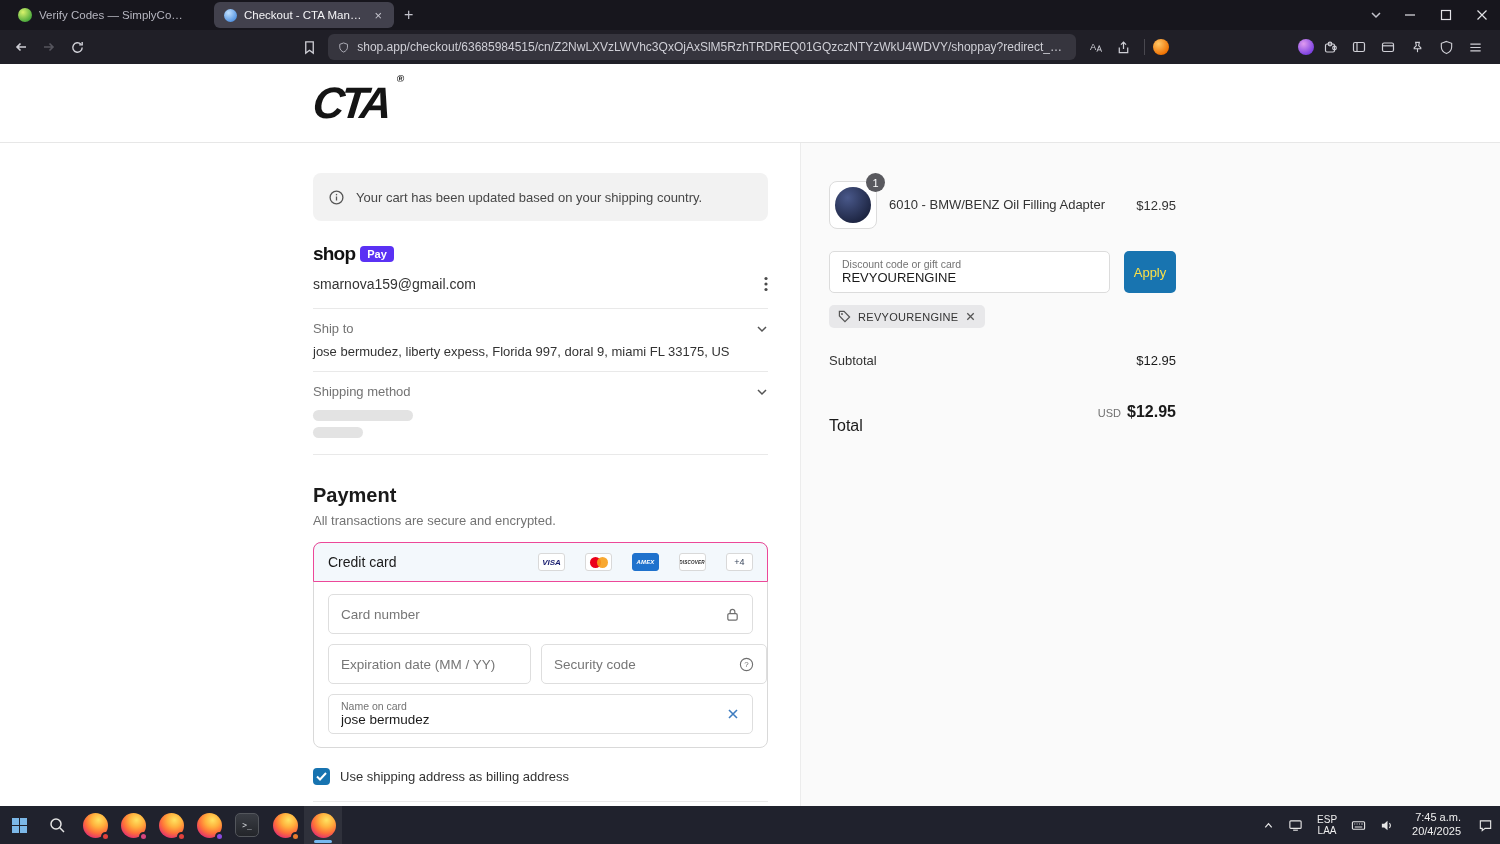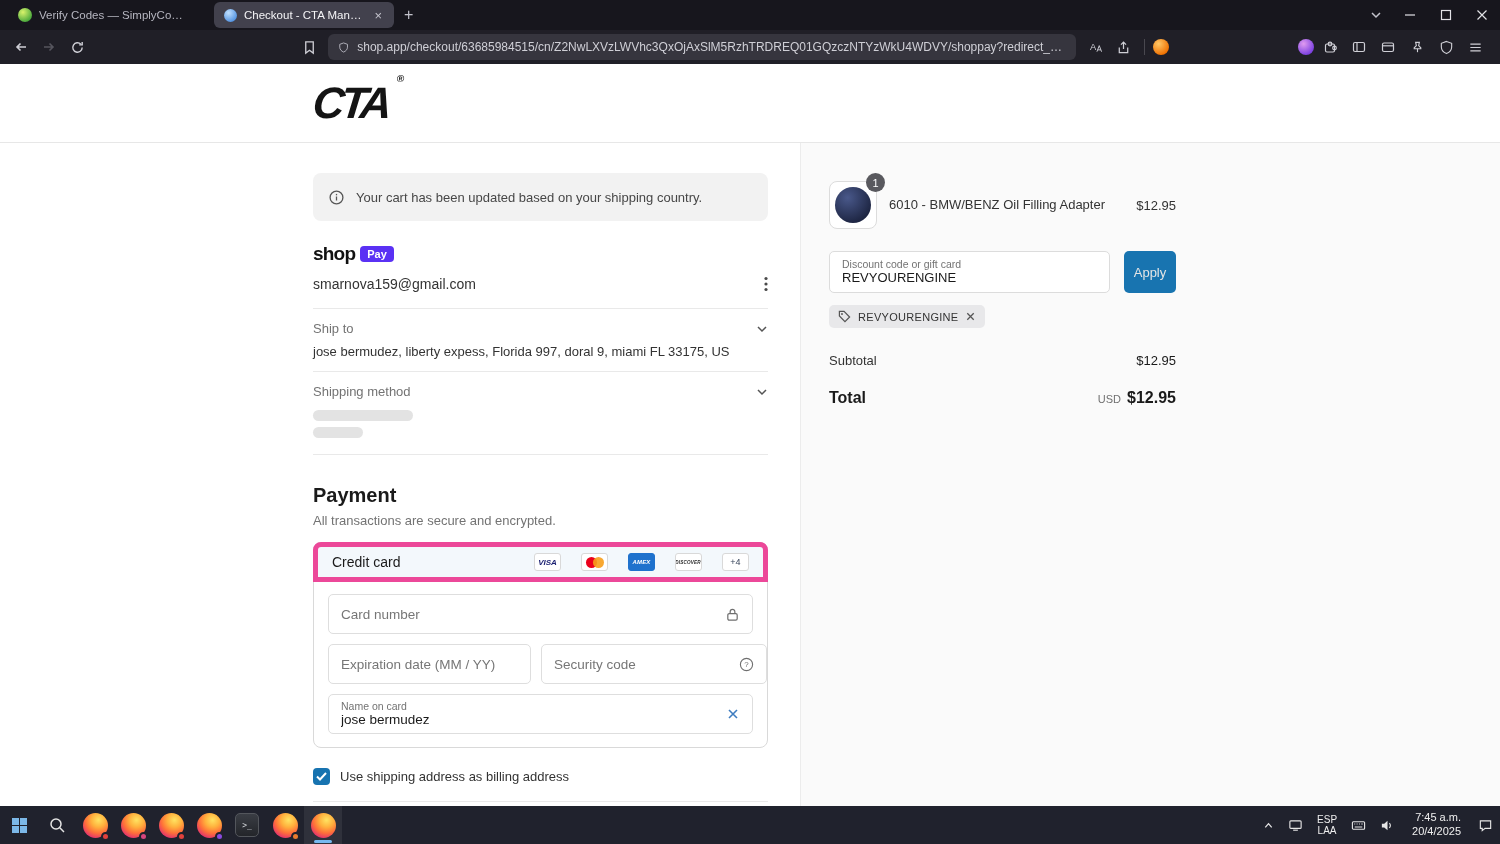--- a/index.html
+++ b/index.html
@@ -65,21 +65,21 @@
   .section-head { display:flex; align-items:center; justify-content:space-between; }
   .section-label { font-size:13px; color:#737373; }
   .address { margin-top:8px; font-size:13px; color:#333; }
   .skl { background:#e3e3e3; border-radius:6px; height:11px; }
   .skl1 { width:100px; margin-top:11px; }
   .skl2 { width:50px; margin-top:6px; }
   .pay-title { margin-top:29px; font-size:20px; font-weight:700; color:#1a1a1a; }
   .pay-sub { margin-top:6px; font-size:13px; color:#737373; }
 
   .cc-box { margin-top:14px; border:1px solid #d9d9d9; border-radius:8px; }
-  .cc-head { margin:-1px -1px 0; border:5px solid #ec4899; border-radius:8px 8px 0 0; background:#f3f8fc;
+  .cc-head { margin:-1px -1px 0; border:1px solid #ec4899; border-radius:8px 8px 0 0; background:#f3f8fc;
              height:40px; display:flex; align-items:center; justify-content:space-between; padding:0 14px; }
   .cc-label { font-size:14px; color:#1a1a1a; }
   .brands { display:flex; align-items:center; gap:20px; }
   .brand { width:27px; height:18px; border-radius:3px; background:#fff; border:1px solid #d9d9d9;
            display:flex; align-items:center; justify-content:center; overflow:hidden; }
   .brand.visa i { font-style:italic; font-weight:800; font-size:8px; color:#1a1f71; }
   .brand.mc { position:relative; }
   .brand.mc .c1,.brand.mc .c2 { position:absolute; width:11px; height:11px; border-radius:50%; top:3px; }
   .brand.mc .c1 { left:4px; background:#eb001b; }
   .brand.mc .c2 { left:11px; background:#f79e1b; opacity:.9; }
@@ -118,34 +118,34 @@
   .qty-badge { position:absolute; top:-8px; right:-8px; width:19px; height:19px; border-radius:50%;
                background:#59595e; color:#fff; font-size:11px; display:flex; align-items:center;
                justify-content:center; }
   .prod-title { flex:1; font-size:13px; color:#333; line-height:1.3; }
   .prod-price { font-size:13px; color:#333; }
   .discount-row { margin-top:22px; display:flex; gap:14px; height:42px; }
   .discount-field { flex:1; background:#fff; border:1px solid #dcdcdc; border-radius:5px;
                     padding:5px 12px; display:flex; flex-direction:column; justify-content:center; }
   .discount-field input { border:none; outline:none; font-size:13px; color:#1a1a1a; height:15px;
                           font-family:"Liberation Sans",sans-serif; }
-  .apply-btn { width:52px; background:#1874b0; color:#e5e5e5; border:none; border-radius:5px;
+  .apply-btn { width:52px; background:#1874b0; color:#fde047; border:none; border-radius:5px;
                font-size:13px; font-family:"Liberation Sans",sans-serif; }
   .tag-chip { margin-top:12px; display:inline-flex; align-items:center; gap:7px; background:#e8e8ea;
               border-radius:5px; padding:5px 9px; }
   .tag-text { font-size:11px; color:#333; font-weight:500; letter-spacing:.3px; }
   .totals { margin-top:25px; }
   .t-row { display:flex; align-items:center; justify-content:space-between; }
   .t-label, .t-value { font-size:13px; color:#333; }
   .t-value { font-weight:500; color:#1a1a1a; }
   .ship-left { display:flex; align-items:center; gap:6px; }
   .ship-row { margin-top:12px; }
   .ship-skl { width:38px; height:12px; background:#dcdcdc; border-radius:3px; }
   .total-row { margin-top:21px; }
-  .total-label { font-size:16px; font-weight:700; color:#1a1a1a; }
+  .total-label { font-size:16px; font-weight:400; color:#1a1a1a;margin-top:28px; }
   .total-right { display:flex; align-items:baseline; gap:6px; }
   .currency { font-size:11px; color:#707070; }
   .total-value { font-size:16px; font-weight:700; color:#1a1a1a; }
 
   
   .taskbar { position:absolute; bottom:0; left:0; width:100%; height:38px; background:#20222d;
              display:flex; align-items:center; }
   .tb-btn { width:38px; height:38px; display:flex; align-items:center; justify-content:center;
             position:relative; flex:0 0 38px; }
   .ff { width:25px; height:25px; border-radius:50%;

